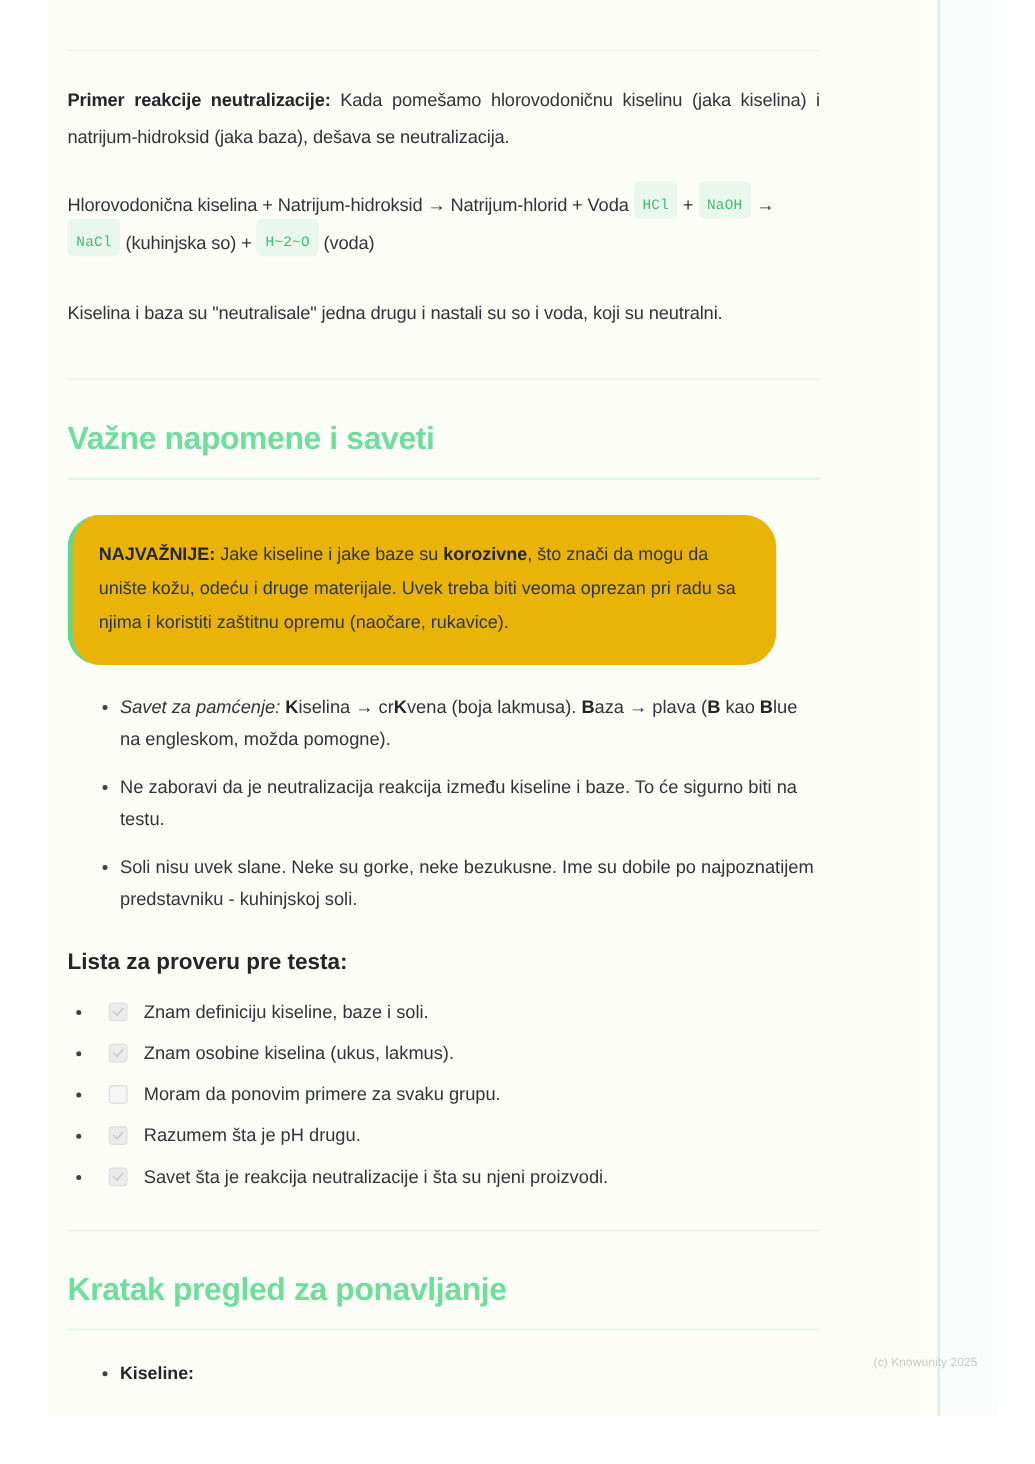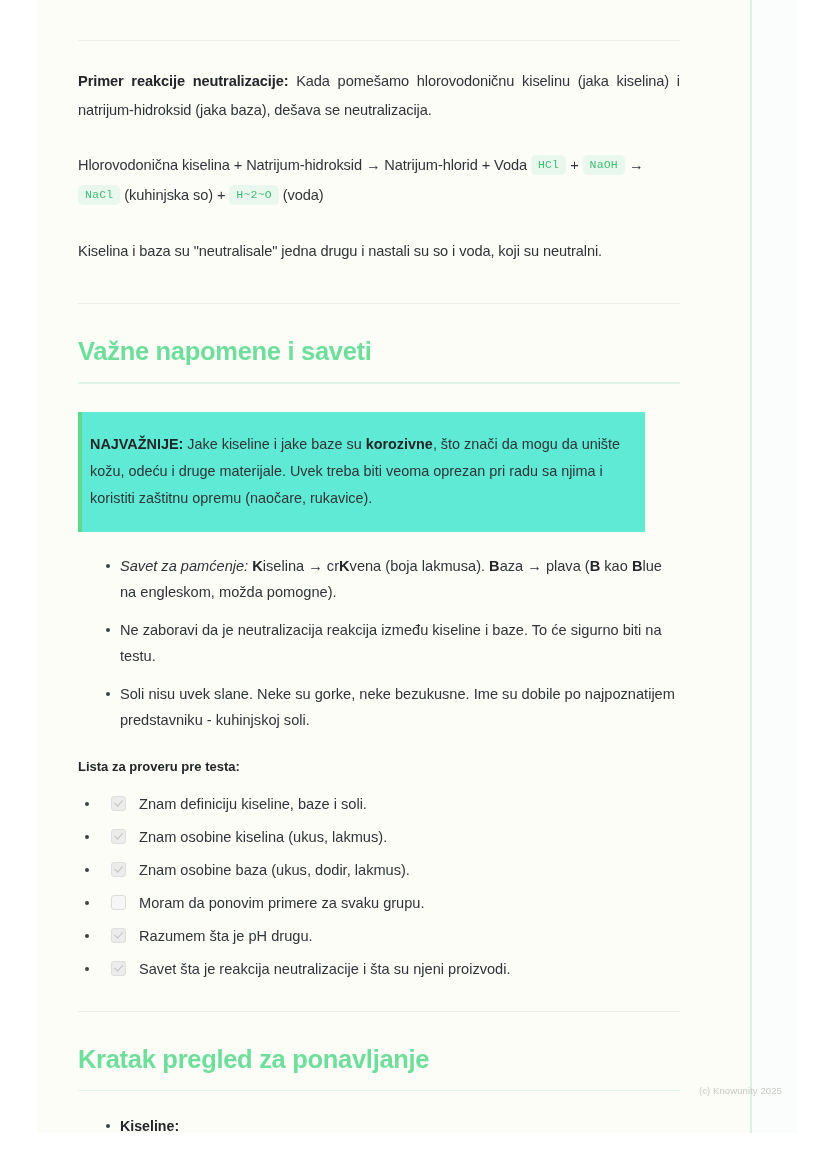--- a/index.html
+++ b/index.html
@@ -57,21 +57,21 @@
     top: 0;
     width: 46.5px;
     height: 1133px;
     background: #fafdfb;
     z-index: 2;
   }
 
   
   .content {
     position: absolute;
-    left: 40px;
+    left: 16px;
     top: 0;
     width: 602px;
     z-index: 4;
   }
 
   .rule-top {
     margin-top: 40px;
     height: 1px;
     background: #eeeeea;
     width: 100%;
@@ -91,21 +91,21 @@
   .para.p2 { margin-top: 25px; text-align: left; }
   .para.p3 { margin-top: 27px; }
 
   b, strong { font-weight: 700; color: #222629; }
 
   code.chip {
     font-family: "Liberation Mono", "DejaVu Sans Mono", monospace;
     font-size: 11.5px;
     background: #eaf7ee;
     color: #3fbf72;
-    padding: 3px 7px 4px 7px;
+    padding: 13px 7px 4px 7px;
     border-radius: 5px;
     letter-spacing: 0.2px;
     vertical-align: 2px;
     white-space: nowrap;
   }
 
   .divider {
     height: 1px;
     background: #ececeb;
     width: 100%;
@@ -124,24 +124,25 @@
     height: 1.6px;
     background: #dff5e7;
     width: 100%;
     margin-top: 15px;
   }
 
   
   .callout {
     margin-top: 28px;
     width: 567px;
-    background: #5eead4;
+    background: #eab308;
     border-left: 4px solid #5fd98d;
-    padding: 19px 22px 20px 8px;
+    padding: 19px 22px 20px 21px;
     box-sizing: border-box;
+    border-radius: 26px;
   }
   .callout p {
     margin: 0;
     font-size: 14.4px;
     line-height: 27px;
     color: #2f3438;
   }
 
   
   ul.bullets {
@@ -165,21 +166,21 @@
     top: 11px;
     width: 4px;
     height: 4px;
     border-radius: 50%;
     background: #3c4145;
   }
   ul.bullets > li:last-child { margin-bottom: 0; }
   .ital { font-style: italic; }
 
   h4.check-title {
-    font-size: 13px;
+    font-size: 18px;
     font-weight: 700;
     color: #222629;
     margin: 26px 0 0 0;
   }
 
   
   ul.checklist {
     margin: 19px 0 0 0;
     padding-left: 21px;
     list-style: none;
@@ -288,24 +289,20 @@
       <ul class="checklist" id="checklist">
           <li>
             <span class="cbox checked"></span>
             <span class="cl-text">Znam definiciju kiseline, baze i soli.</span>
           </li>
           <li>
             <span class="cbox checked"></span>
             <span class="cl-text">Znam osobine kiselina (ukus, lakmus).</span>
           </li>
           <li>
-            <span class="cbox checked"></span>
-            <span class="cl-text">Znam osobine baza (ukus, dodir, lakmus).</span>
-          </li>
-          <li>
             <span class="cbox"></span>
             <span class="cl-text">Moram da ponovim primere za svaku grupu.</span>
           </li>
           <li>
             <span class="cbox checked"></span>
             <span class="cl-text">Razumem šta je pH drugu.</span>
           </li>
           <li>
             <span class="cbox checked"></span>
             <span class="cl-text">Savet šta je reakcija neutralizacije i šta su njeni proizvodi.</span>

